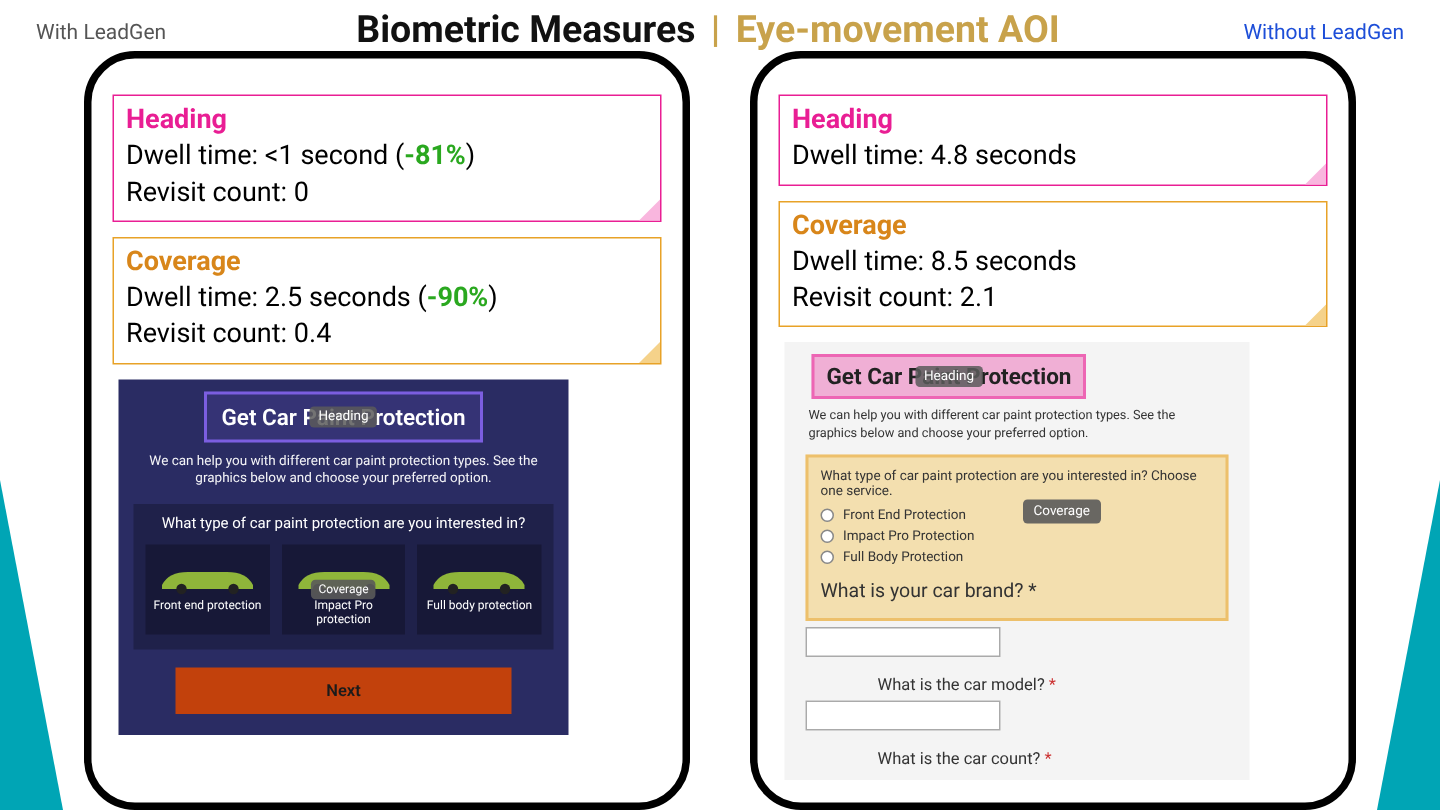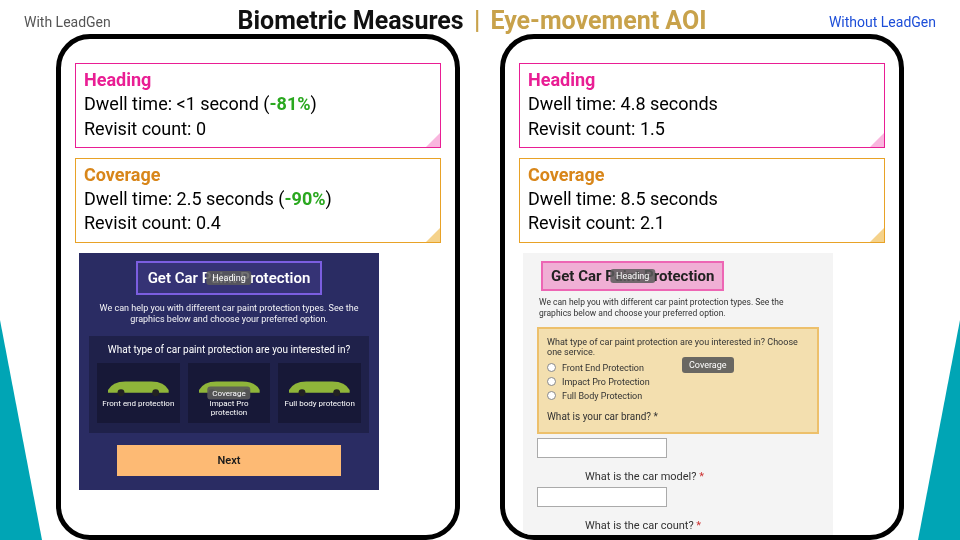--- a/index.html
+++ b/index.html
@@ -95,21 +95,21 @@
     padding: 8px 4px 6px; text-align:center; font-size:8px;
     position:relative;
   }
   .car-svg { width:100%; height:26px; }
   .aoi-cov {
     position:absolute; top:50%; left:50%; transform:translate(-50%,-50%);
     background: rgba(90,90,90,0.9); color:#fff;
     font-size:8px; padding:2px 5px; border-radius:3px;
   }
   .next-btn {
-    margin-top:12px; background:#fdba74; color:#1b1b1b;
+    margin-top:12px; background:#c2410c; color:#1b1b1b;
     text-align:center; padding:9px 0; font-size:11px; font-weight:600;
     width: 80%; margin-left:auto; margin-right:auto;
   }
 
   
   .preview-light {
     margin-top: 8px;
     width: 310px; margin-left:4px;
     background:#f4f4f4; color:#333;
     font-size:10px; padding: 8px 14px;
@@ -124,21 +124,21 @@
   .aoi-cov-box {
     margin-top:6px;
     border: 2px solid rgba(232,162,39,0.5);
     background: rgba(242,184,47,0.35);
     padding: 8px 8px 10px 8px;
     position: relative;
   }
   .aoi-cov-box .q { font-size:9px; margin-bottom:6px; }
   .aoi-cov-box .row { font-size:9px; margin:4px 0; display:flex; align-items:center; gap:6px;}
   .radio { width:9px; height:9px; border:1px solid #888; border-radius:50%; background:#fff; display:inline-block;}
-  .aoi-cov-box .q2 { font-size:10px; margin-top:10px; }
+  .aoi-cov-box .q2 { font-size:13px; margin-top:10px; }
   .cov-badge {
     position:absolute; right:30%; top:28px;
     background: rgba(90,90,90,0.9); color:#fff;
     font-size:9px; padding:3px 7px; border-radius:3px;
   }
   .form-q { font-size:11px; margin-top:12px;margin-left:48px; }
   .form-q .req { color:#c33; }
   .form-input { width:130px; height:20px; border:1px solid #aaa; background:#fff; margin-top:4px; }
 </style>
 </head>
@@ -215,21 +215,20 @@
         </div>
       </div>
       <div class="next-btn">Next</div>
     </div>
   </div>
 
   <div class="tablet">
     <div class="note heading">
       <div class="lbl">Heading</div>
       <div>Dwell time: 4.8 seconds</div>
-      <div>Revisit count: 1.5</div>
       <div class="corner"></div>
     </div>
     <div class="note coverage">
       <div class="lbl">Coverage</div>
       <div>Dwell time: 8.5 seconds</div>
       <div>Revisit count: 2.1</div>
       <div class="corner"></div>
     </div>
 
     <div class="preview-light">

